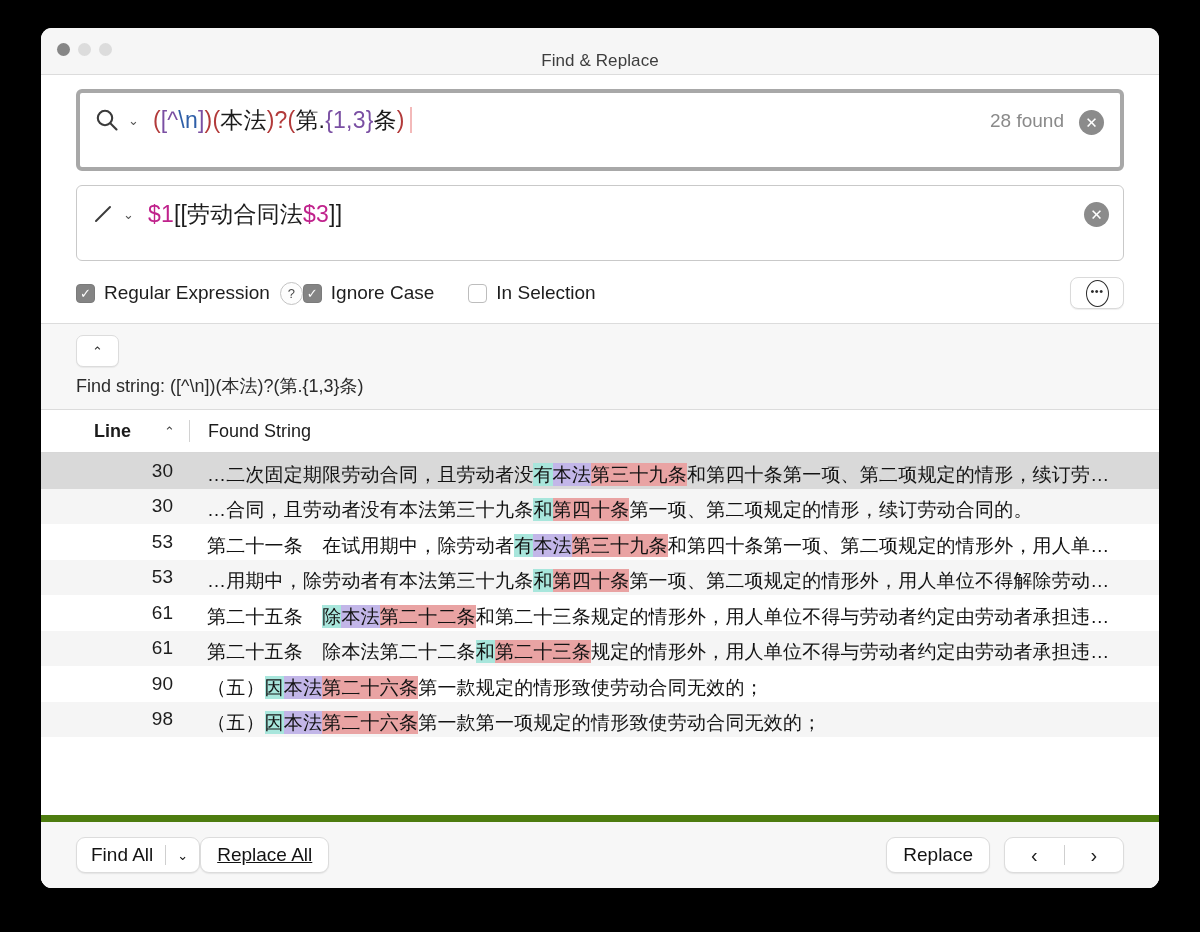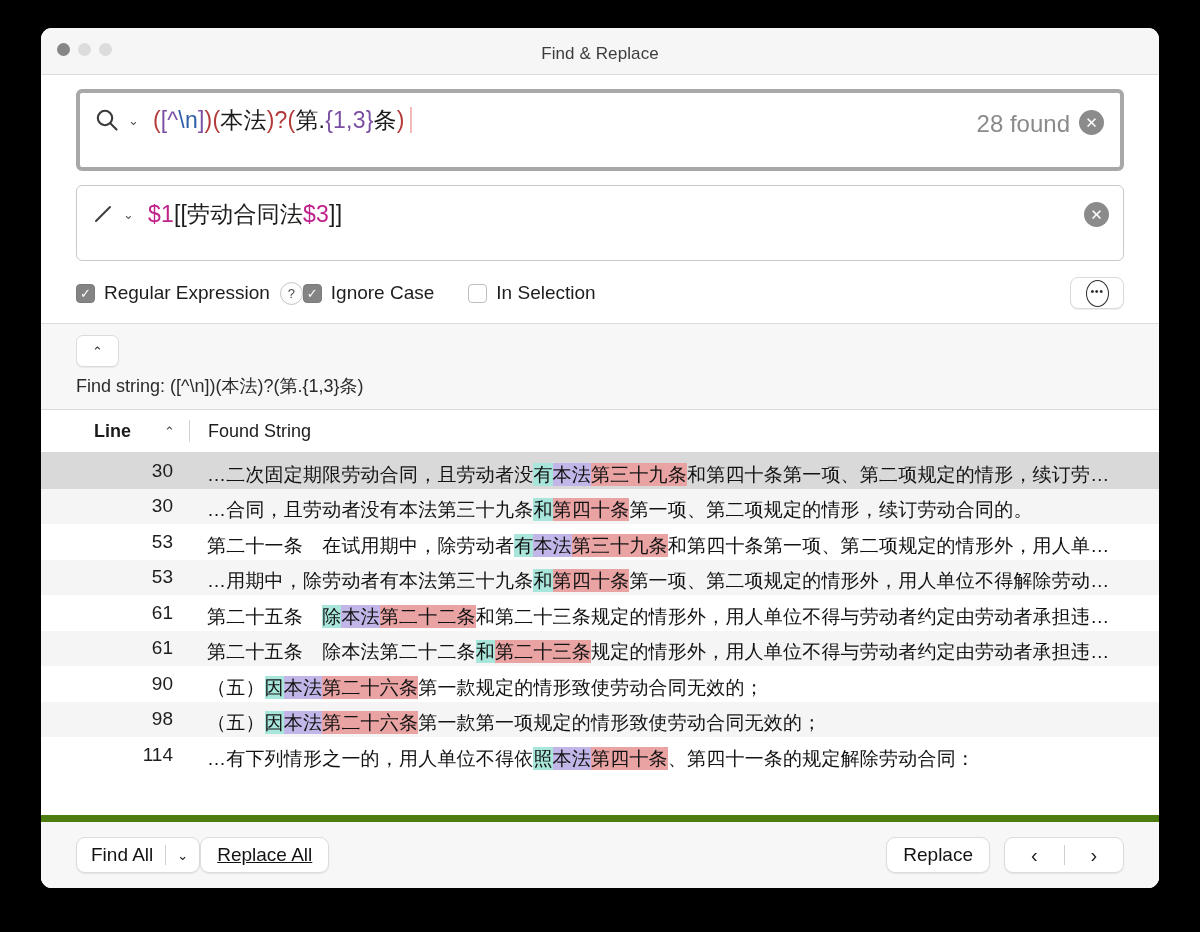--- a/index.html
+++ b/index.html
@@ -38,21 +38,21 @@
     position: absolute;
     left: 16px; top: 15px;
     display: flex; gap: 8px;
   }
   .light { width: 13px; height: 13px; border-radius: 50%; }
   .light.c { background: #868686; }
   .light.m { background: #dcdcdc; }
   .light.z { background: #dcdcdc; }
   .win-title {
     position: absolute;
-    left: 0; right: 0; top: 16px;
+    left: 0; right: 0; top: 23px;
     text-align: center;
     font-size: 17px;
     color: #3d3d3d;
     letter-spacing: 0.1px;
   }
   
   .body {
     flex: 1 1 auto;
     display: flex;
     flex-direction: column;
@@ -116,22 +116,22 @@
   .re-lit    { color: #1c1c1c; }
   .re-dollar { color: #c0228c; }
   .caret {
     display: inline-block;
     width: 2px; height: 26px;
     background: #f3b9b9;
     vertical-align: -5px;
   }
   .found-count {
     position: absolute;
-    right: 50px; top: 17px;
-    font-size: 24px;
+    right: 56px; top: 17px;
+    font-size: 19px;
     color: #8a8a8a;
   }
   .clear-btn {
     position: absolute;
     right: 16px; top: 17px;
     width: 25px; height: 25px;
     border-radius: 50%;
     background: #8b8b8b;
     color: #fff;
     display: flex; align-items: center; justify-content: center;
@@ -457,24 +457,20 @@
               <div class="cell-found"><span>第二十五条　除本法第二十二条</span><mark class="h1">和</mark><mark class="h3">第二十三条</mark><span>规定的情形外，用人单位不得与劳动者约定由劳动者承担违…</span></div>
             </div>
             <div class="row even">
               <div class="cell-line">90</div>
               <div class="cell-found"><span>（五）</span><mark class="h1">因</mark><mark class="h2">本法</mark><mark class="h3">第二十六条</mark><span>第一款规定的情形致使劳动合同无效的；</span></div>
             </div>
             <div class="row odd">
               <div class="cell-line">98</div>
               <div class="cell-found"><span>（五）</span><mark class="h1">因</mark><mark class="h2">本法</mark><mark class="h3">第二十六条</mark><span>第一款第一项规定的情形致使劳动合同无效的；</span></div>
             </div>
-            <div class="row even">
-              <div class="cell-line">114</div>
-              <div class="cell-found"><span>…有下列情形之一的，用人单位不得依</span><mark class="h1">照</mark><mark class="h2">本法</mark><mark class="h3">第四十条</mark><span>、第四十一条的规定解除劳动合同：</span></div>
-            </div>
           </div>
       </div>
 
       <div class="footer">
         <div class="btn split">
           <span class="split-main">Find All</span>
           <span class="split-div"></span>
           <span class="split-arrow">⌄</span>
         </div>
         <div class="btn btn-replace-all">Replace All</div>

